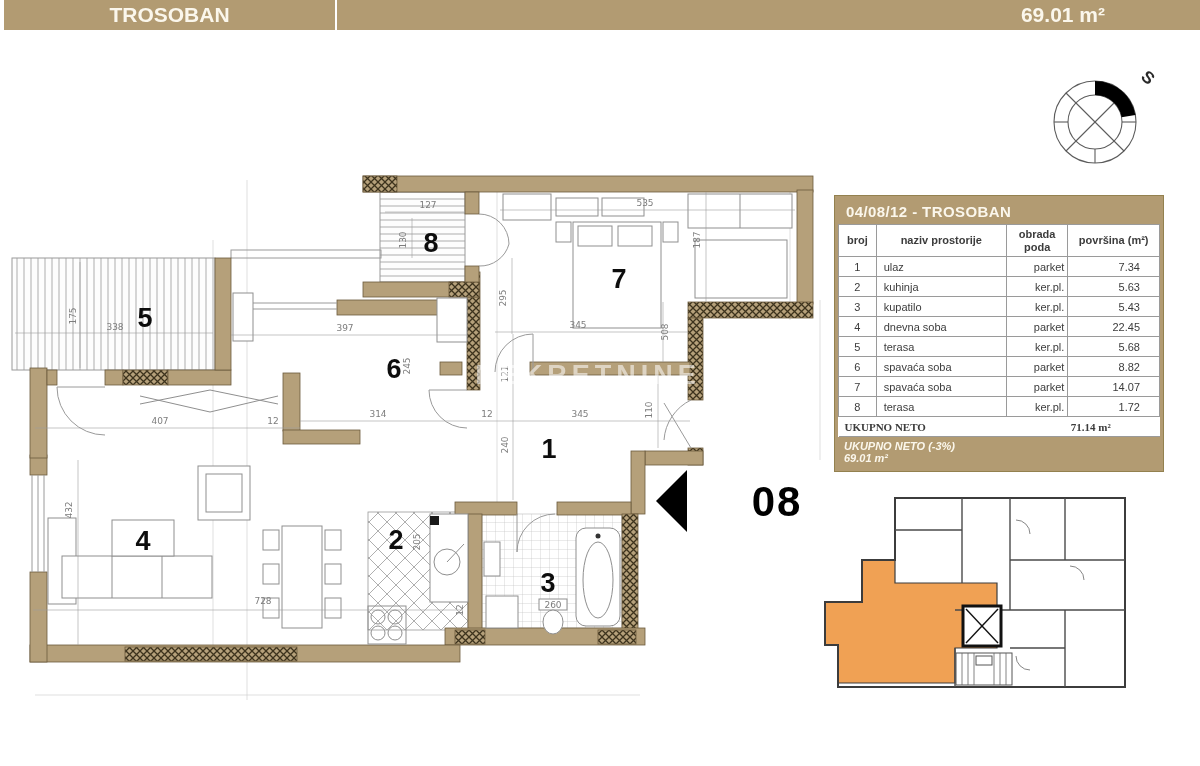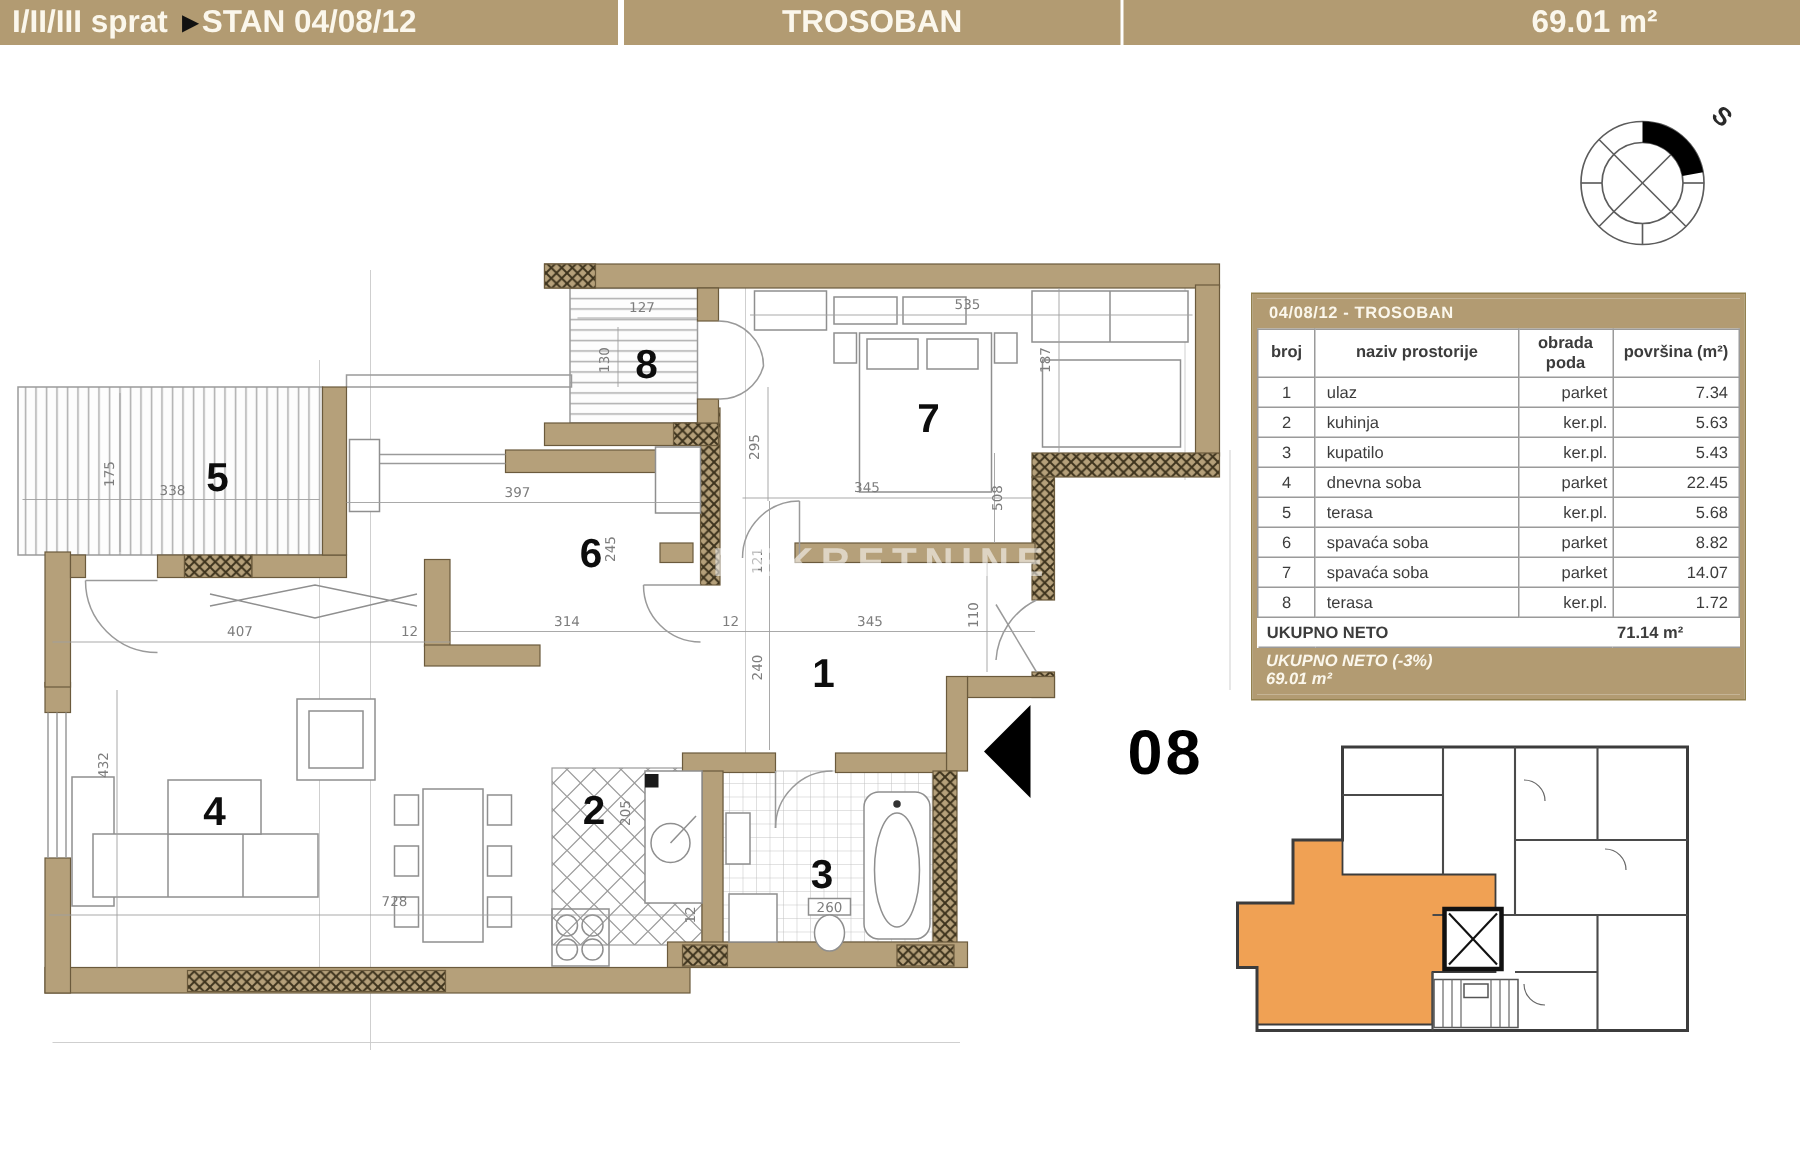--- a/index.html
+++ b/index.html
@@ -30,42 +30,41 @@
   #unit-label{font:bold 42px "Liberation Sans",sans-serif;fill:#000;text-anchor:middle;letter-spacing:2px;}
   .mini-wall{fill:none;stroke:#3c3c3c;stroke-width:2;}
   .mini-in{fill:none;stroke:#4a4a4a;stroke-width:1.4;}
   .mini-unit{stroke:#3c3c3c;stroke-width:1.2;}
   .mini-stair{stroke:#666;stroke-width:.8;}
   .comp{fill:none;stroke:#5c5c5c;stroke-width:1.1;}
   .comp-n{font:bold 17px "Liberation Sans",sans-serif;fill:#2a2a2a;}
   
   #tbl{position:absolute;left:835px;top:196px;width:322px;border:3px solid var(--tan);
        outline:1px solid #93814f;background:#fff;}
-  #tbl .title{background:var(--tan);color:#fbf7ec;font-weight:bold;font-size:11px;
+  #tbl .title{background:var(--tan);color:#fbf7ec;font-weight:bold;font-size:15px;
        padding:4px 8px;letter-spacing:.4px;}
   #tbl table{border-collapse:collapse;width:100%;font-size:11px;color:#3c3c3c;}
   #tbl th{font-weight:bold;border:1px solid #9a9a9a;padding:3px 2px;line-height:1.15;text-align:center;}
   #tbl td{border:1px solid #9a9a9a;padding:2px 3px;height:15px;}
   #tbl td.c0{width:34px;text-align:center;}
   #tbl td.c1{width:140px;text-align:left;padding-left:7px;}
   #tbl td.c2{width:60px;text-align:right;}
-  #tbl td.c3{width:80px;text-align:right;padding-right:7px;}
-  #tbl .tot td{border-left:none;border-right:none;font-weight:bold;}
+  #tbl td.c3{width:80px;text-align:right;padding-right:19px;}
+  #tbl .tot td{border-left:none;border-right:none;font-weight:bold;font-family:Liberation Serif, serif;}
   #tbl .tot .lab{text-align:left;padding-left:6px;}
   #tbl .tot .val{text-align:left;padding-right:7px;}
   #tbl .net{background:var(--tan);color:#fbf7ec;font-weight:bold;font-style:italic;font-size:11px;
        display:flex;justify-content:space-between;padding:3px 7px 4px 6px;flex-direction:column;}
 </style>
 </head>
 <body>
 
 <div id="stage">
 
   <div id="hdr">
-    <div class="hseg" id="hseg1"><span>I/II/III sprat</span> <span class="harrow">►</span><span>STAN 04/08/12</span></div>
     <div class="hseg" id="hseg2">TROSOBAN</div>
     <div class="hseg" id="hseg3">69.01 m²</div>
   </div>
 
   <svg style="left:0;top:36px;" width="845" height="700" viewBox="0 36 845 700">
     <defs>
       <pattern id="xhatch" width="7" height="7" patternUnits="userSpaceOnUse">
         <rect width="7" height="7" fill="#b5a07a"></rect>
         <path d="M0,0L7,7M7,0L0,7" stroke="#3d331d" stroke-width="1.3"></path>
       </pattern>

